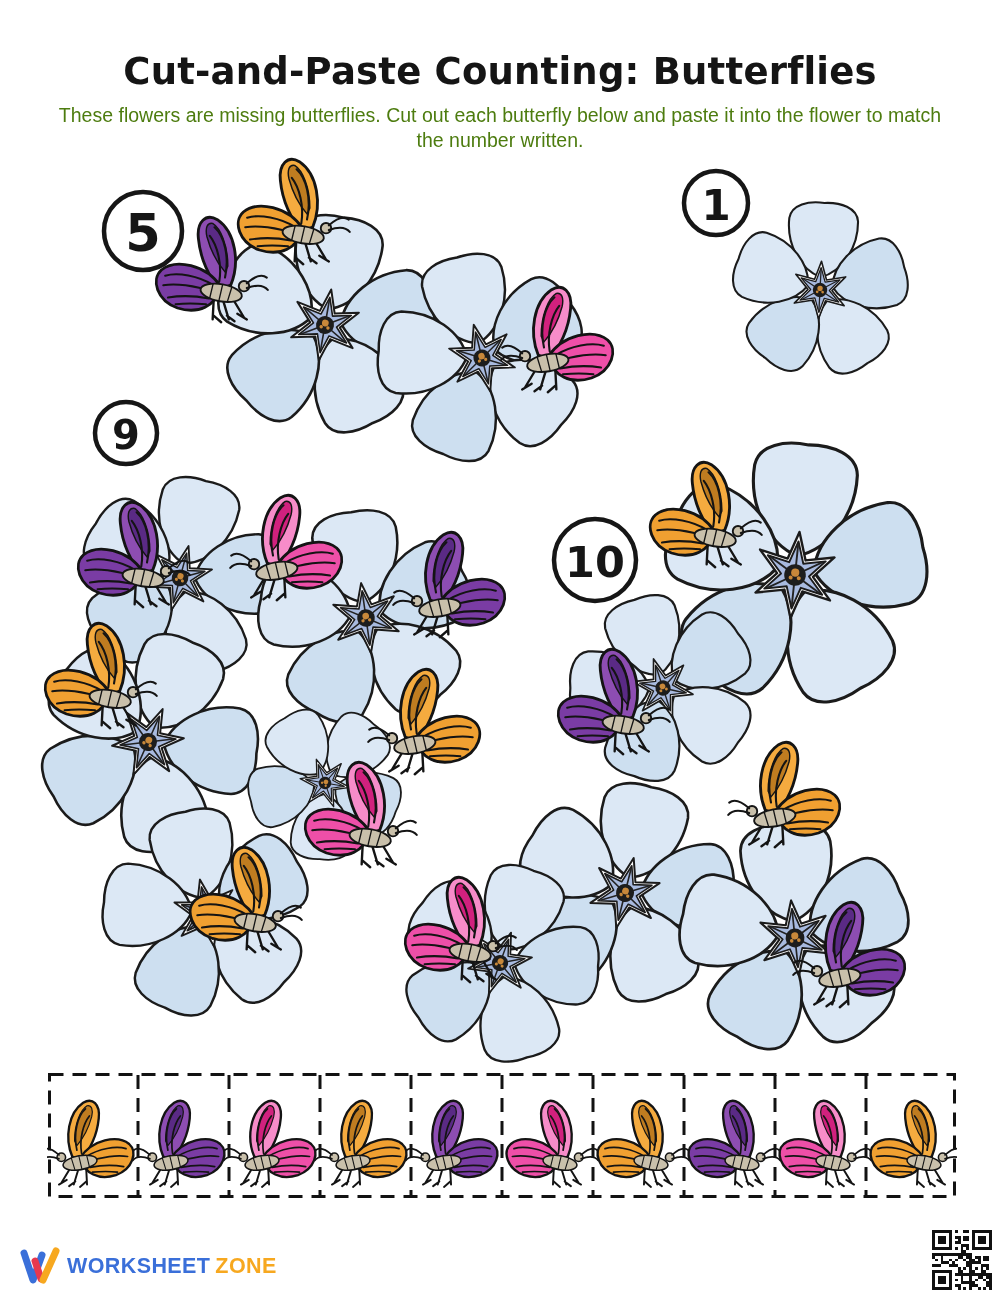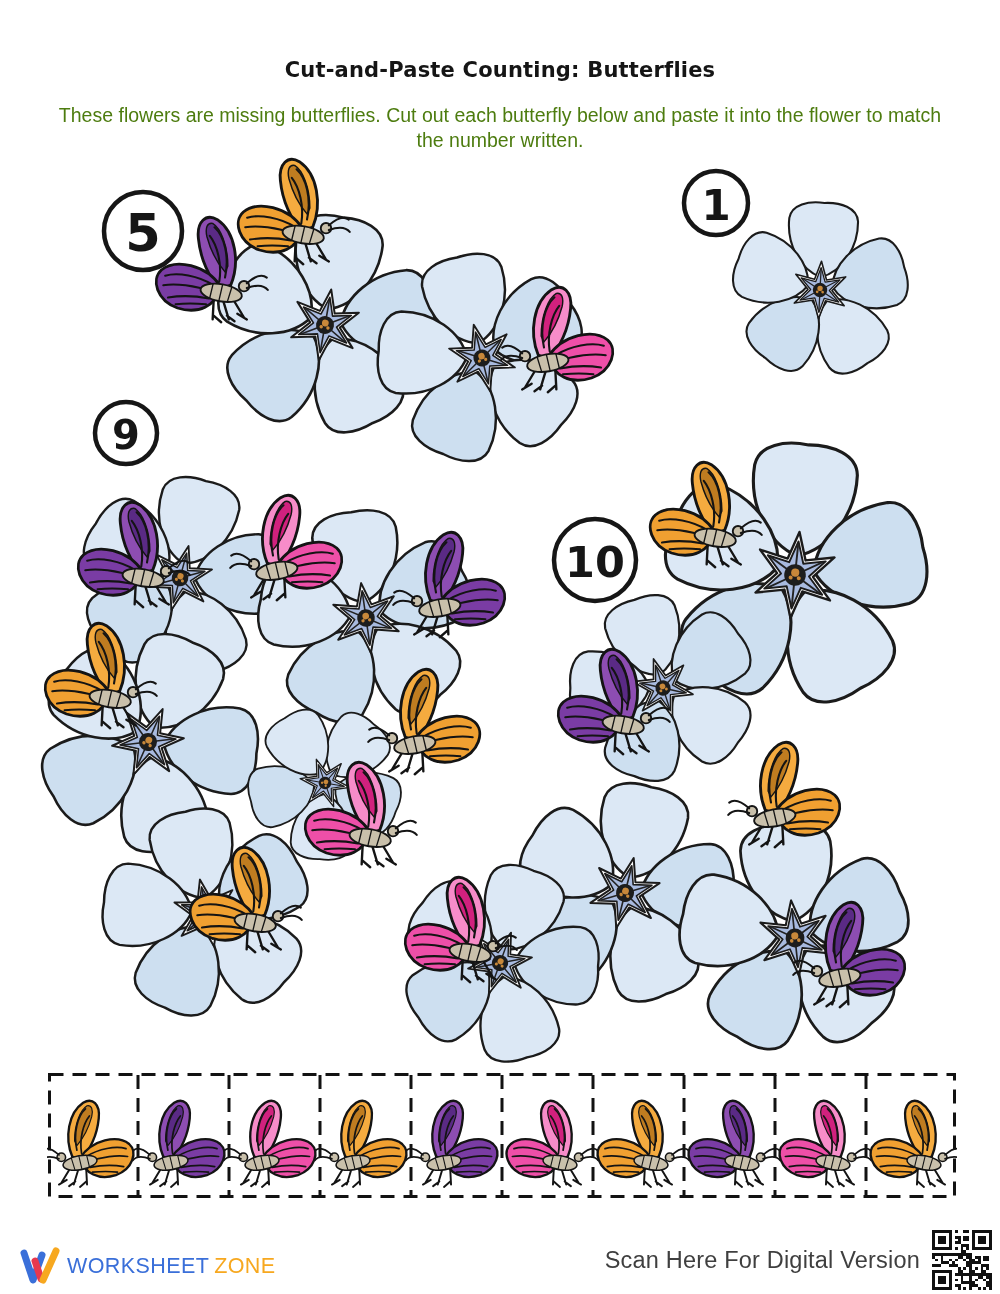--- a/index.html
+++ b/index.html
@@ -2,37 +2,37 @@
 <html style="--petal-a: #dce8f5; --petal-b: #cddff0; --outline: #1b1b1b; --brand-blue: #3a6fd9; --brand-orange: #f7a81f; --logo-red: #e8384f; --scan-color: #3f3f3f;"><head>
 <meta charset="utf-8">
 <style>
   html,body{margin:0;padding:0;}
   body{
     width:1000px;height:1294px;position:relative;background:#ffffff;
     font-family:"Liberation Sans",sans-serif;overflow:hidden;
   }
   .scene{position:absolute;top:0;left:0;width:1000px;height:1294px;z-index:1;pointer-events:none;}
   .title{
-    position:absolute;top:50px;left:0;right:0;z-index:2;margin:8px;
+    position:absolute;top:50px;left:0;right:0;z-index:2;margin:0;
     text-align:center;font-family:"DejaVu Sans",sans-serif;font-weight:800;
-    font-size:21px;letter-spacing:.2px;color:#151515;
+    font-size:37px;letter-spacing:.2px;color:#151515;
   }
   .instructions{
     position:absolute;top:103px;left:50px;width:900px;z-index:2;margin:0;
     text-align:center;font-size:19.5px;line-height:1.28;color:#4d7c0f;
     font-family:"Liberation Sans",sans-serif;
   }
   .strip-wrap{position:absolute;left:47px;top:1072px;width:910px;height:127px;z-index:2;}
   .petal-a{fill:var(--petal-a);stroke:var(--outline);stroke-width:2.6;}
   .petal-b{fill:var(--petal-b);stroke:var(--outline);stroke-width:2.6;}
   .ln{fill:none;stroke:#141414;stroke-width:2.2;stroke-linecap:round;}
   .ln2{fill:none;stroke:#141414;stroke-width:2.5;stroke-linecap:round;}
   footer{position:absolute;left:0;right:0;top:1228px;height:66px;z-index:2;}
   .brand{position:absolute;left:20px;top:18px;display:flex;align-items:center;gap:7px;}
-  .brand-text{font-weight:normal;font-size:21.5px;letter-spacing:.4px;font-family:"Liberation Sans",sans-serif;}
+  .brand-text{font-weight:bold;font-size:21.5px;letter-spacing:.4px;font-family:"Liberation Sans",sans-serif;}
   .b1{color:var(--brand-blue);}
   .b2{color:var(--brand-orange);margin-left:5px;}
   .scan{position:absolute;right:8px;top:0;display:flex;align-items:center;gap:12px;height:64px;}
   .scan-text{font-size:23.5px;color:var(--scan-color);letter-spacing:.2px;}
 </style>
 </head>
 <body>
 
 <svg class="scene" viewBox="0 0 1000 1294" xmlns="http://www.w3.org/2000/svg">
   <defs>
@@ -249,21 +249,20 @@
     <svg width="40" height="40" viewBox="0 0 40 40">
       <path d="M4,7 L13,34 L22,9" fill="none" stroke="var(--brand-blue)" stroke-width="7" stroke-linecap="round" stroke-linejoin="round"></path>
       <path d="M15,15 L21,33" fill="none" stroke="var(--logo-red)" stroke-width="7" stroke-linecap="round"></path>
       <path d="M36,5 L23,34" fill="none" stroke="var(--brand-orange)" stroke-width="7" stroke-linecap="round"></path>
     </svg>
     <span class="brand-text">
       <span class="b1">WORKSHEET</span><span class="b2">ZONE</span>
     </span>
   </div>
   <div class="scan">
-    <span class="scan-text">Scan Here For Digital Version</span>
     <svg id="qr" width="60" height="60" viewBox="0 0 21 21" shape-rendering="crispEdges">
         <rect x="0" y="0" width="21" height="21" fill="#fff"></rect>
         <rect x="0" y="0" width="7" height="7" fill="#111111"></rect>
         <rect x="1" y="1" width="5" height="5" fill="#fff"></rect>
         <rect x="2" y="2" width="3" height="3" fill="#111111"></rect>
         <rect x="14" y="0" width="7" height="7" fill="#111111"></rect>
         <rect x="15" y="1" width="5" height="5" fill="#fff"></rect>
         <rect x="16" y="2" width="3" height="3" fill="#111111"></rect>
         <rect x="0" y="14" width="7" height="7" fill="#111111"></rect>
         <rect x="1" y="15" width="5" height="5" fill="#fff"></rect>

